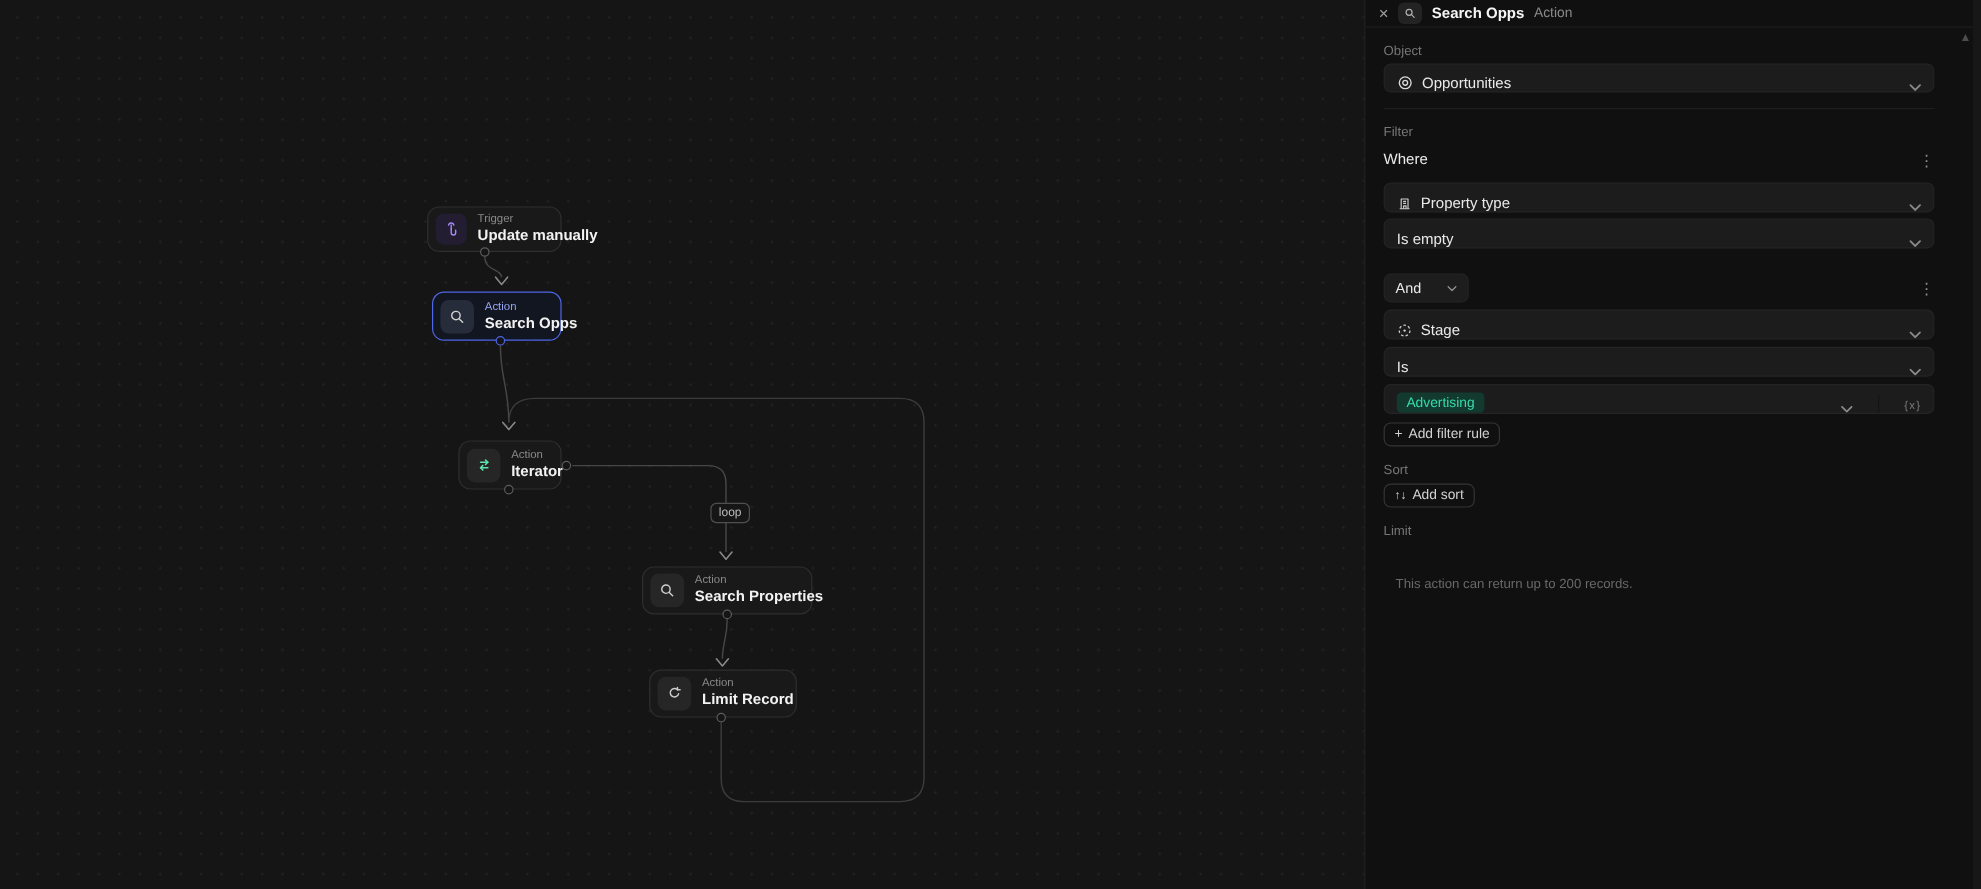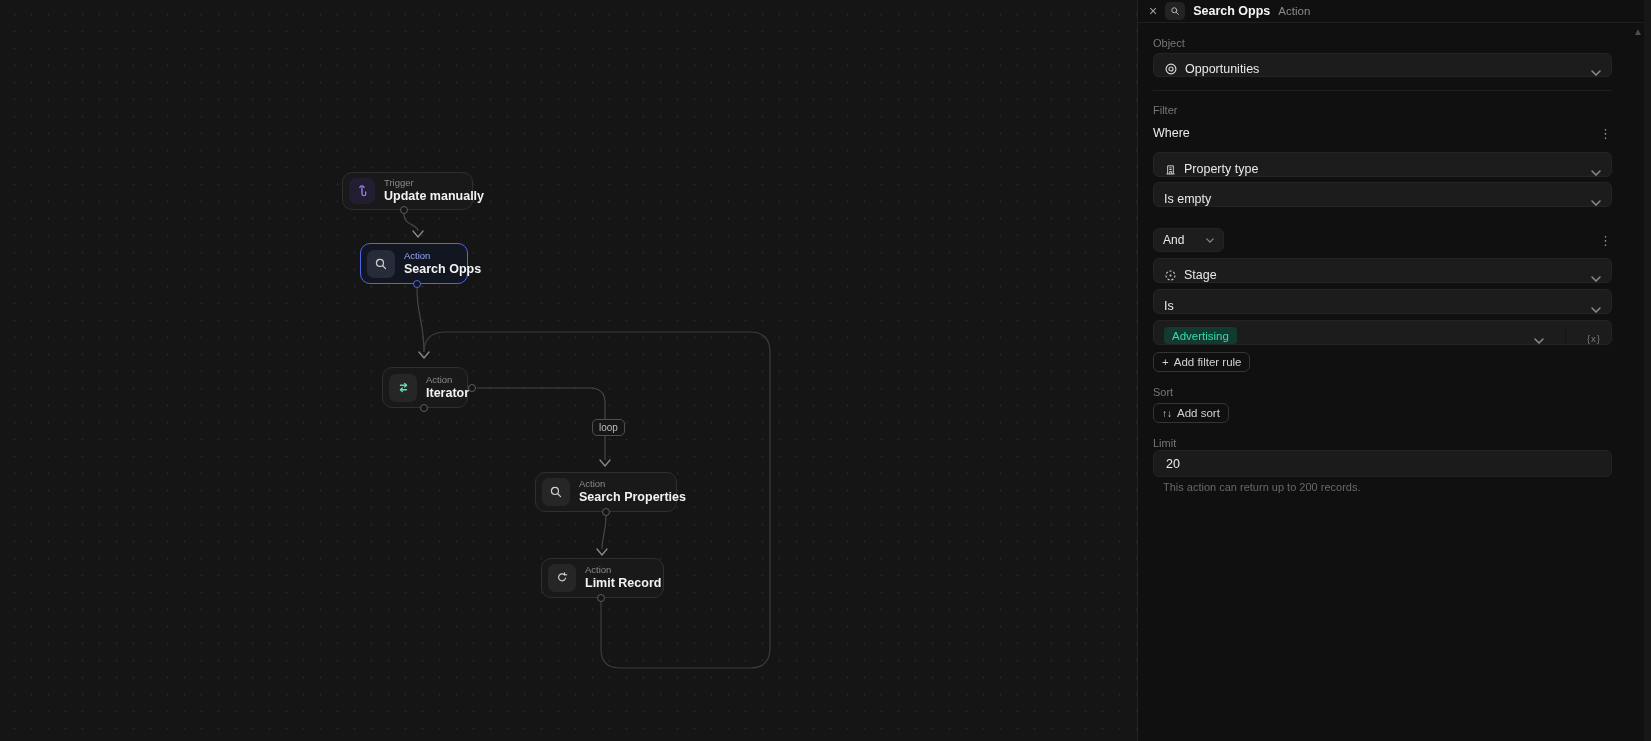--- a/index.html
+++ b/index.html
@@ -117,21 +117,21 @@
       <path d="M601 602 L601 649 Q601 668 620 668 L750 668 Q770 668 770 648 L770 352 Q770 332 750 332 L446 332 Q424 332 424 352" stroke="#3c3c3c"></path>
     </g>
     <g fill="none" stroke="#8a8a8a" stroke-width="1.3" stroke-linecap="round" stroke-linejoin="round">
       <polyline points="413,231 418,237 423,231"></polyline>
       <polyline points="419,352 424,358 429,352"></polyline>
       <polyline points="600,460 605,466 610,460"></polyline>
       <polyline points="597,549 602,555 607,549"></polyline>
     </g>
   </svg>
 
-  <div class="node" style="left:342px; top:172px; width:131px; height:38px;">
+  <div class="node" style="left:356px; top:172px; width:112px; height:38px;">
     <span class="iconbox purple" style="width:26px;height:26px;">
       <svg width="14" height="14" viewBox="0 0 24 24" fill="none" stroke="#a78bfa" stroke-width="2" stroke-linecap="round" stroke-linejoin="round">
         <path d="M12 12 V6"></path>
         <path d="M12 12 v5 a3.2 3.2 0 0 0 6.4 0 v-3.5"></path>
         <path d="M8.2 6 a4 4 0 0 1 7.6 0"></path>
       </svg>
     </span>
     <span class="nlabels">
       <span class="ntype">Trigger</span>
       <span class="ntitle">Update manually</span>
@@ -300,16 +300,15 @@
     <span>Add filter rule</span>
   </div>
 
   <span class="sec-label" style="top:386px;">Sort</span>
   <div class="ghost-btn" style="top:403px;">
     <span style="font-size:10px;">↑↓</span>
     <span>Add sort</span>
   </div>
 
   <span class="sec-label" style="top:437px;">Limit</span>
-  <input class="limit-input" style="top: 450px;" value="20">
   <span class="helper" style="top:481px;">This action can return up to 200 records.</span>
 
 </div>
 
 </body></html>

